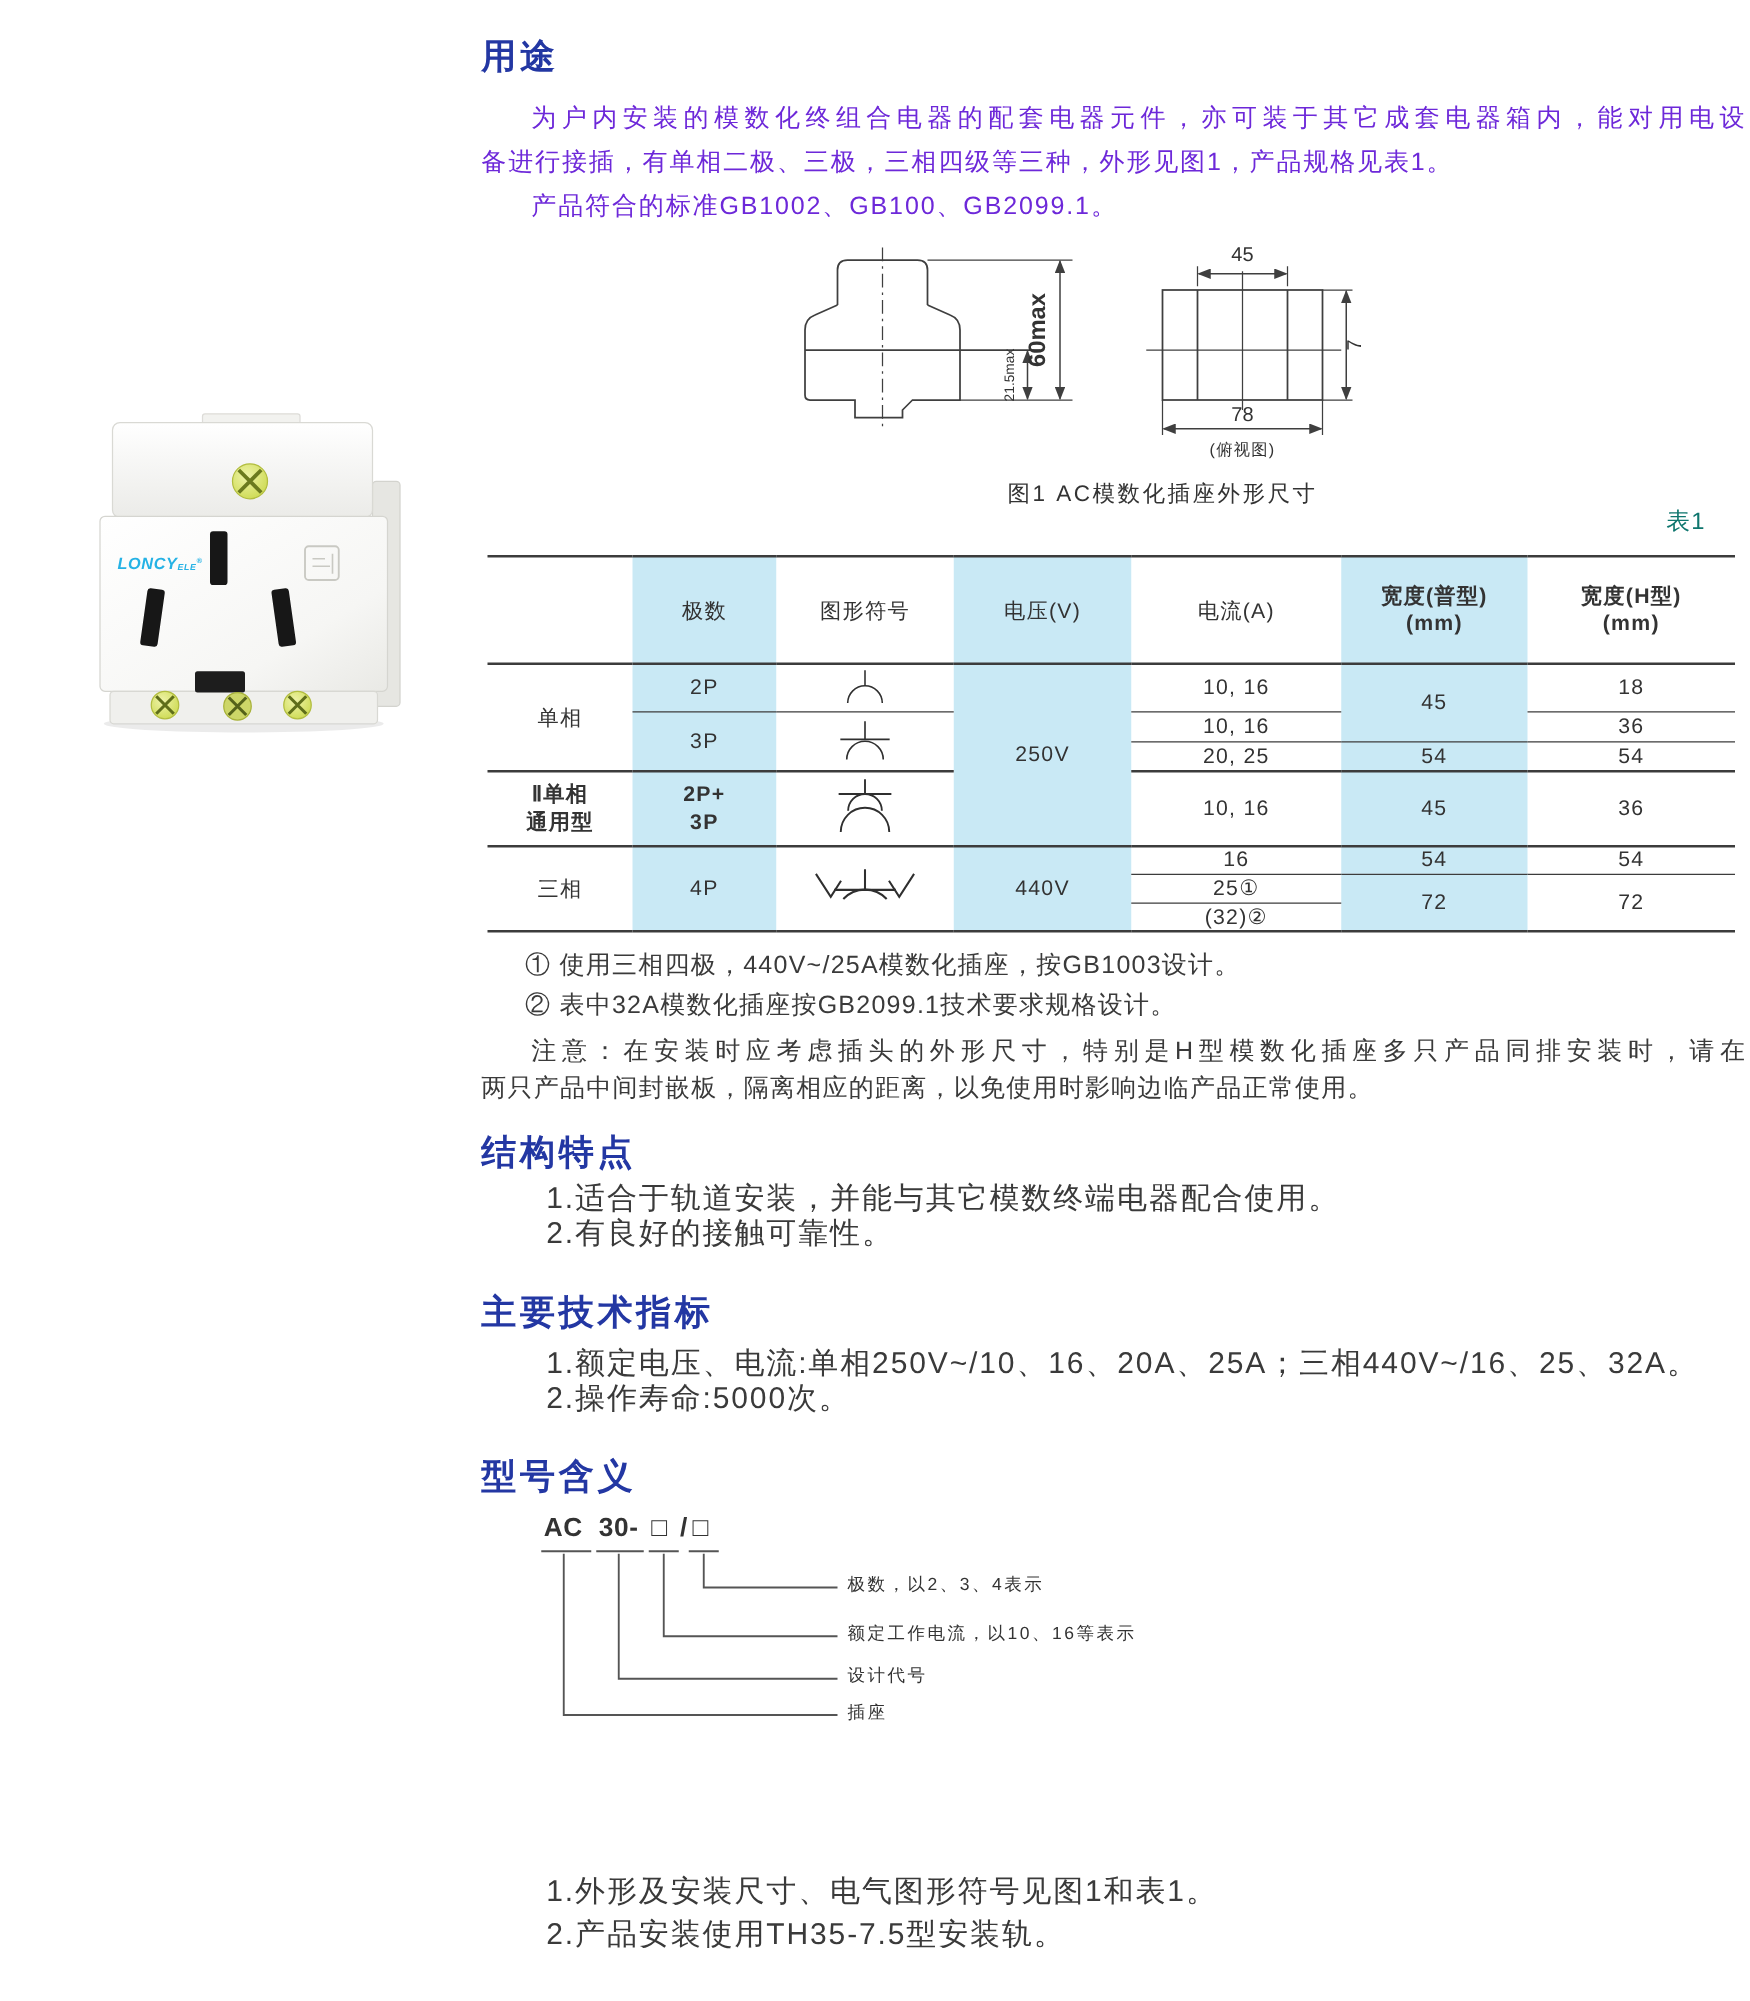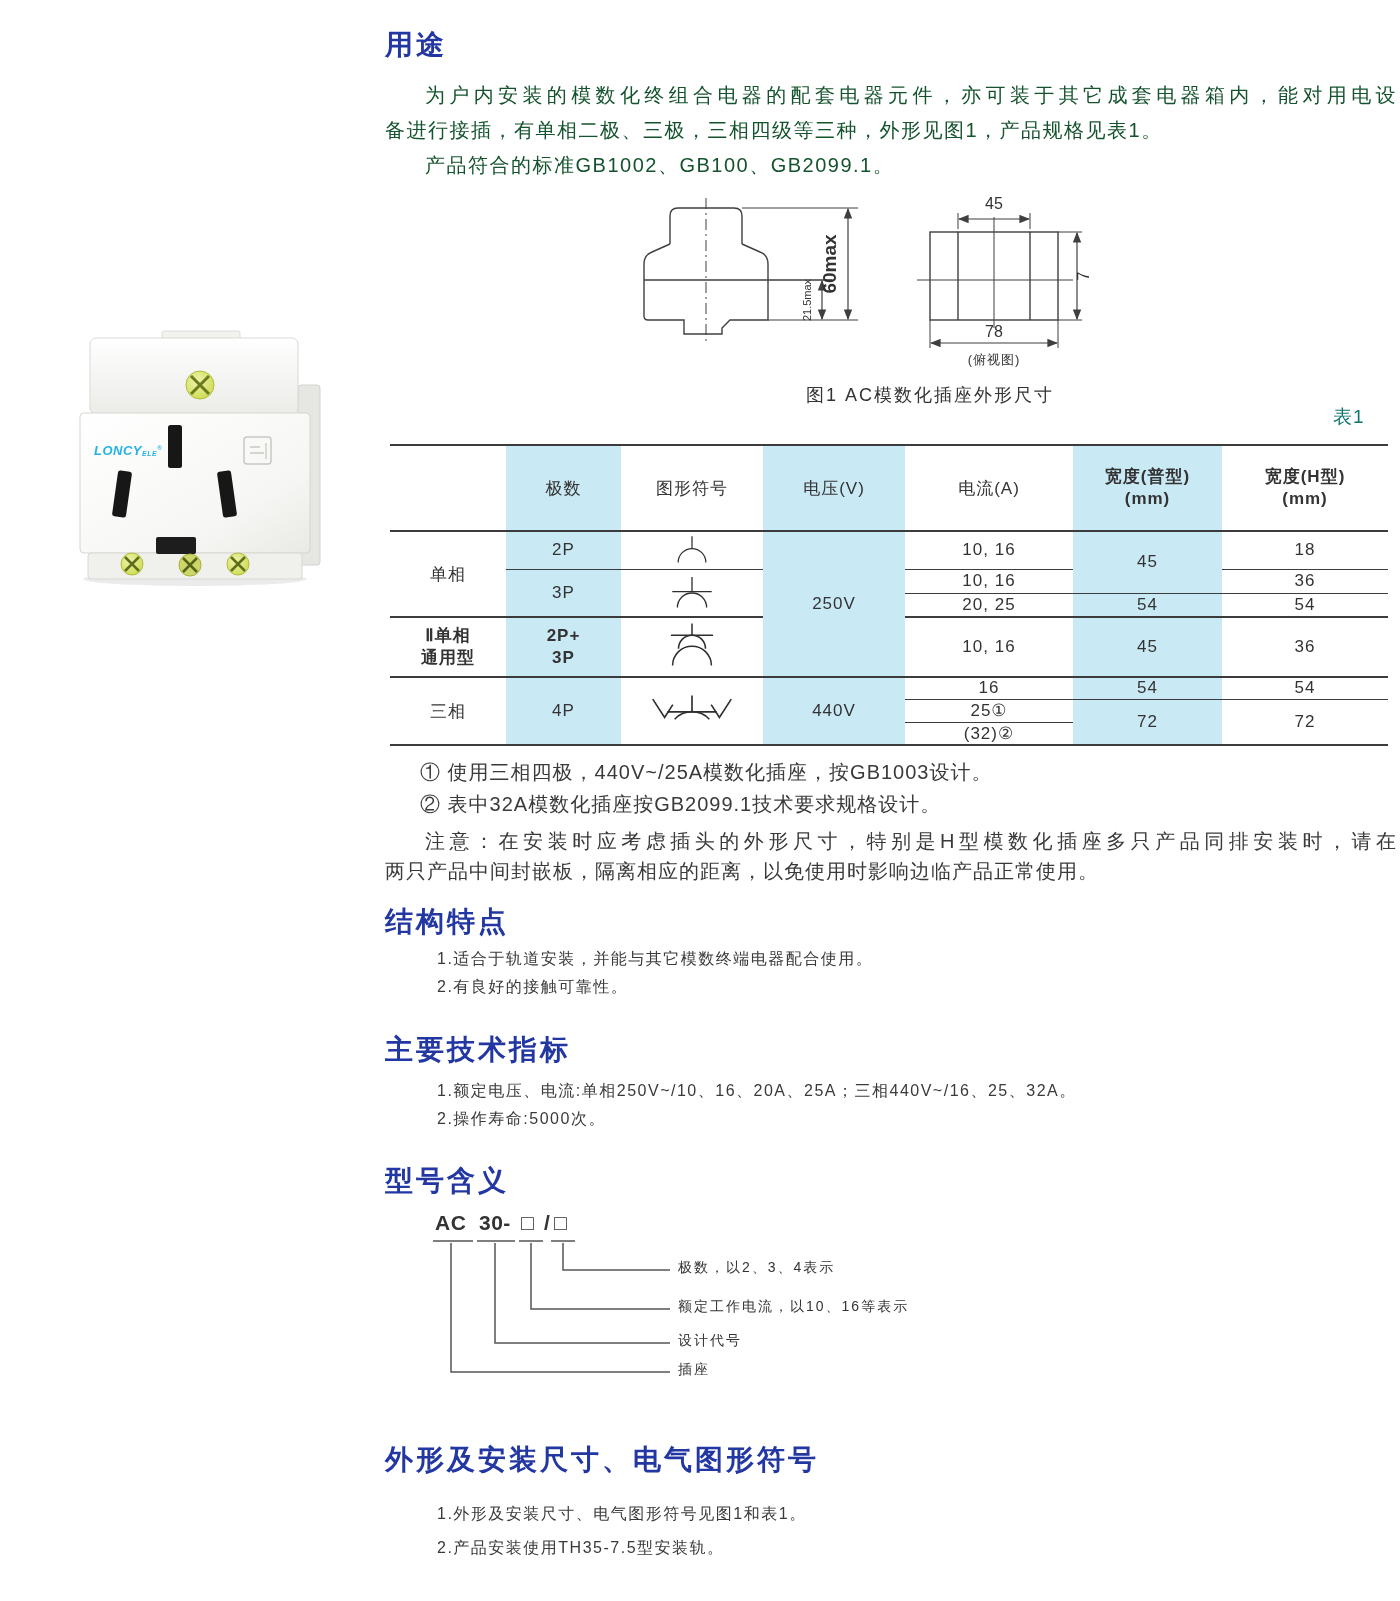--- a/index.html
+++ b/index.html
@@ -3,26 +3,26 @@
 <meta charset="utf-8">
 <style>
   * { margin:0; padding:0; box-sizing:border-box; }
   html,body { background:#fff; }
   .page {
     position:relative; width:1400px; height:1601px; background:#ffffff;
     font-family:"Liberation Sans", sans-serif; color:#3a3a3a; overflow:hidden;
   }
   .abs { position:absolute; }
   .sec-title { color:#2337a3; font-size:28px; font-weight:bold; letter-spacing:3px; }
-  .body-text { font-size:20px; color:#14532d; letter-spacing:1.5px; line-height:35px; }
+  .body-text { font-size:20px; color:#6d28d9; letter-spacing:1.5px; line-height:35px; }
   .indent { text-indent:40px; }
   .jline { text-align:justify; text-align-last:justify; }
   .note-line { font-size:20px; letter-spacing:1px; line-height:32px; padding-left:35px; }
   .warn-text { font-size:20px; letter-spacing:1px; line-height:30px; }
-  .items { font-size:16px; letter-spacing:1.5px; }
+  .items { font-size:24px; letter-spacing:1.5px; }
   .fig-caption { font-size:18px; letter-spacing:2px; color:#333; text-align:center; }
   .table-tag { font-size:19px; color:#0f766e; letter-spacing:1px; }
 
   table.spec { border-collapse:collapse; table-layout:fixed; width:998px;
     border-top:2px solid #3c3c3c; border-bottom:2px solid #3c3c3c;
     font-size:17px; color:#333; }
   table.spec td { text-align:center; vertical-align:middle; padding:0; letter-spacing:1px; }
   .blue { background:#c9e9f5; }
   .bb1 { border-bottom:1.5px solid #3c3c3c; }
   .bb2 { border-bottom:2px solid #3c3c3c; }
@@ -290,19 +290,18 @@
       <path d="M 75 43 L 75 143 L 250 143"></path>
       <path d="M 31 43 L 31 172 L 250 172"></path>
     </g>
   </svg>
 
   <div class="abs model-label" style="left:678px; top:1259px;">极数，以2、3、4表示</div>
   <div class="abs model-label" style="left:678px; top:1298px;">额定工作电流，以10、16等表示</div>
   <div class="abs model-label" style="left:678px; top:1332px;">设计代号</div>
   <div class="abs model-label" style="left:678px; top:1361px;">插座</div>
 
-  <div class="abs sec-title" style="left:385px; top:1441px;">外形及安装尺寸、电气图形符号</div>
   <div class="abs items" style="left:437px; top:1497px; line-height:34px;">
     <div>1.外形及安装尺寸、电气图形符号见图1和表1。</div>
     <div>2.产品安装使用TH35-7.5型安装轨。</div>
   </div>
 
 </div>
 
 </body></html>

